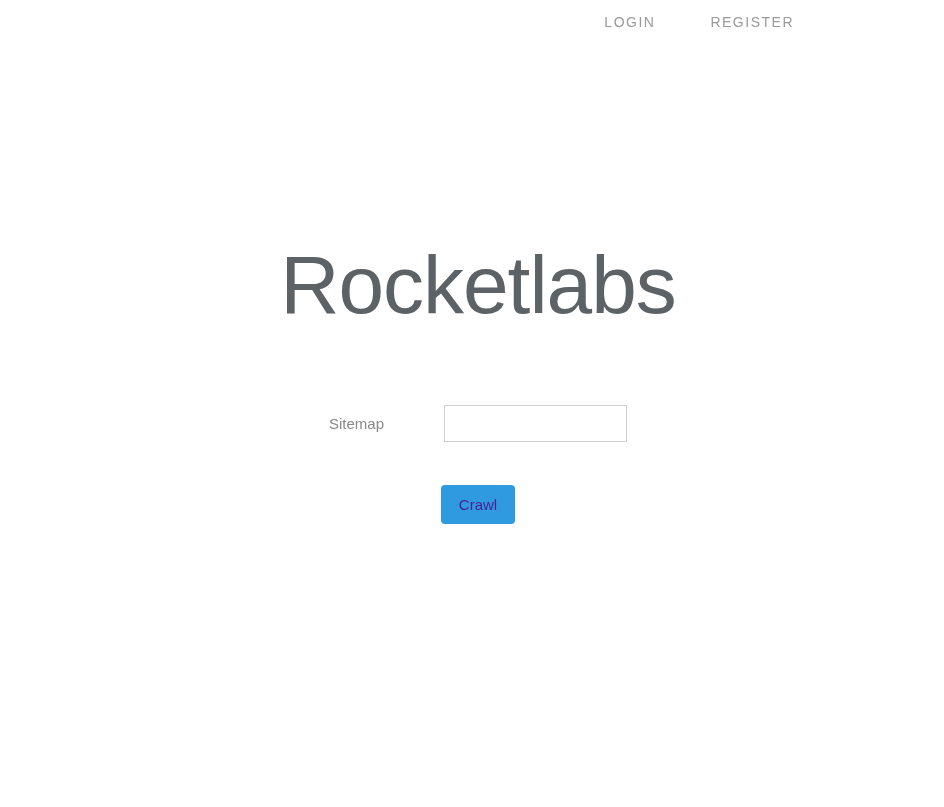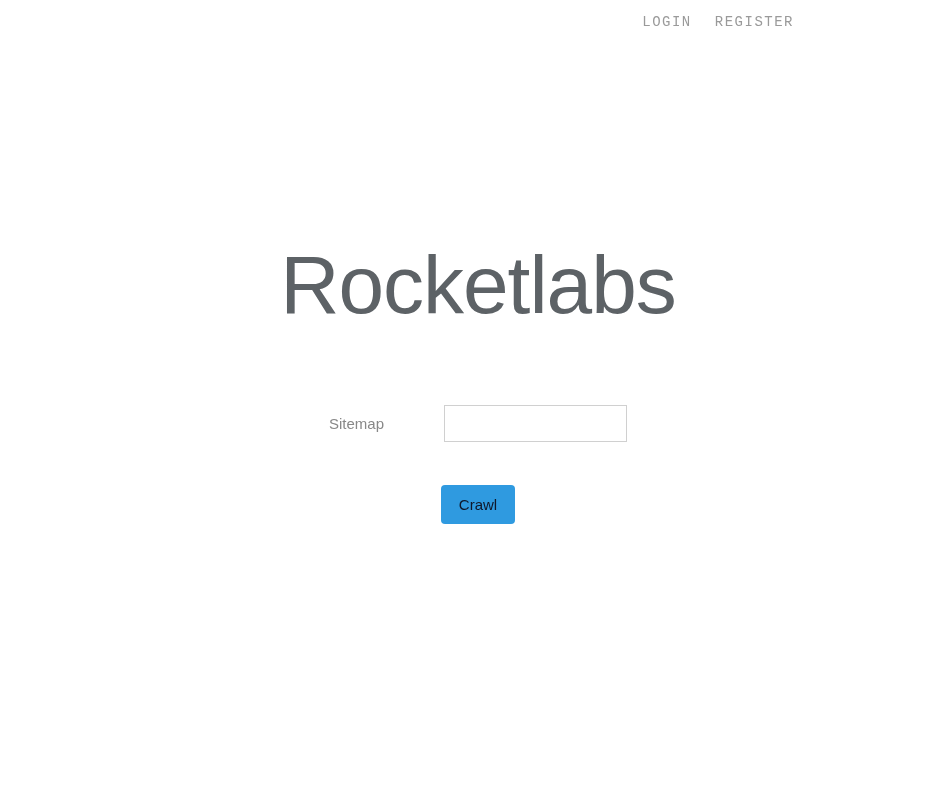--- a/index.html
+++ b/index.html
@@ -12,22 +12,21 @@
       background: #ffffff;
       width: 944px;
       height: 807px;
       position: relative;
     }
     .nav {
       position: absolute;
       top: 14px;
       right: 150px;
       display: flex;
-      gap: 23px;
-      font-family: Liberation Mono, monospace;
+      gap: 55px;
     }
     .nav-link {
       color: #9a9a9a;
       font-size: 14px;
       letter-spacing: 1.5px;
       text-decoration: none;
       cursor: pointer;
       font-weight: 400;
     }
     .main-content {
@@ -67,21 +66,21 @@
       width: 183px;
       height: 37px;
       border: 1px solid #d0d0d0;
       padding: 5px 8px;
       font-size: 14px;
       outline: none;
     }
     .crawl-button {
       margin-top: 43px;
       background: #2f9ae0;
-      color: #0f172a;
+      color: #4c1d95;
       border: none;
       border-radius: 4px;
       padding: 11px 18px;
       font-size: 15px;
       cursor: pointer;
       font-weight: 400;
     }
   </style>
 </head>
 <body>

